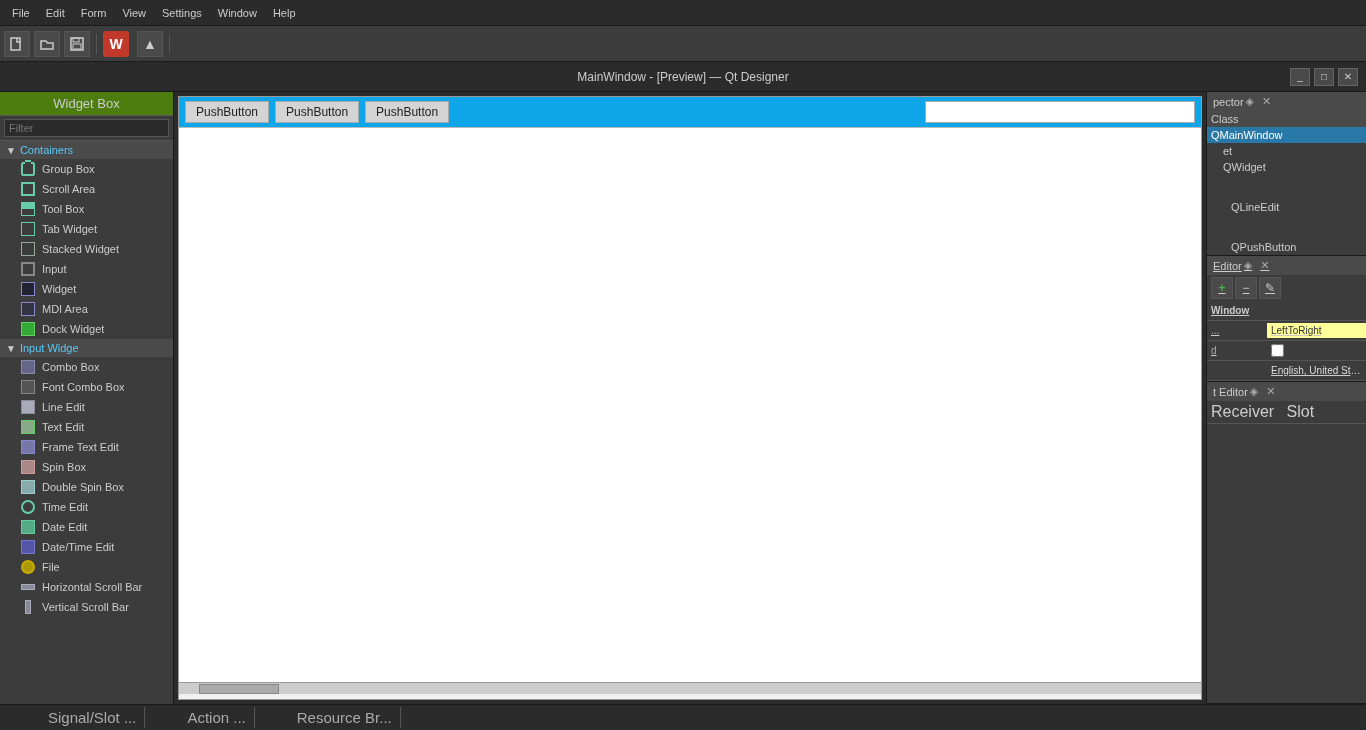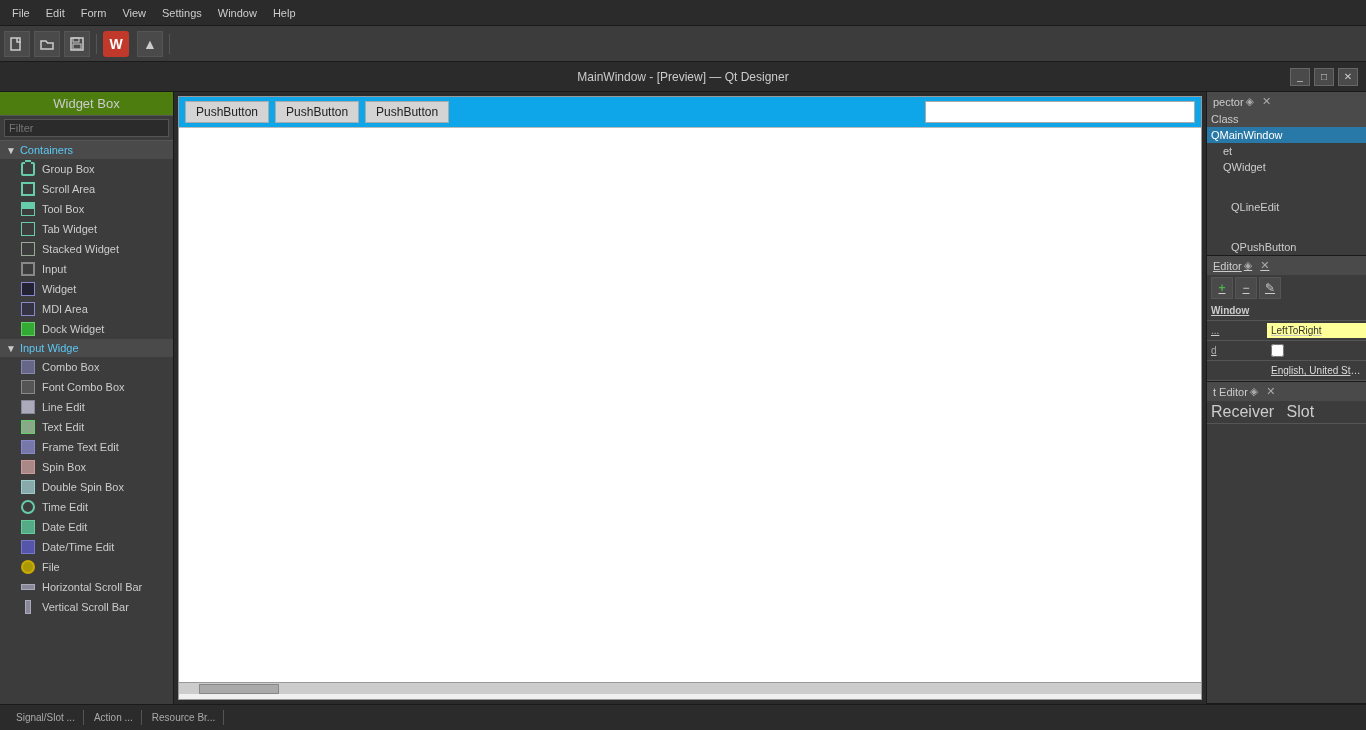--- a/index.html
+++ b/index.html
@@ -290,23 +290,24 @@
       background: #2b2b2b;
       border-top: 1px solid #1a1a1a;
       display: flex;
       align-items: center;
       padding: 0 8px;
       gap: 2px;
     }
     .status-btn {
       padding: 2px 8px;
       color: #aaa;
-      font-size: 10px;
+      font-size: 15px;
       border-right: 1px solid #555;
       cursor: pointer;
+      margin-left: 32px;
     }
 
     
     .icon-groupbox { 
       width: 14px; height: 14px; 
       border: 2px solid #6ca; 
       border-radius: 2px;
       position: relative;
     }
     .icon-groupbox::before {

